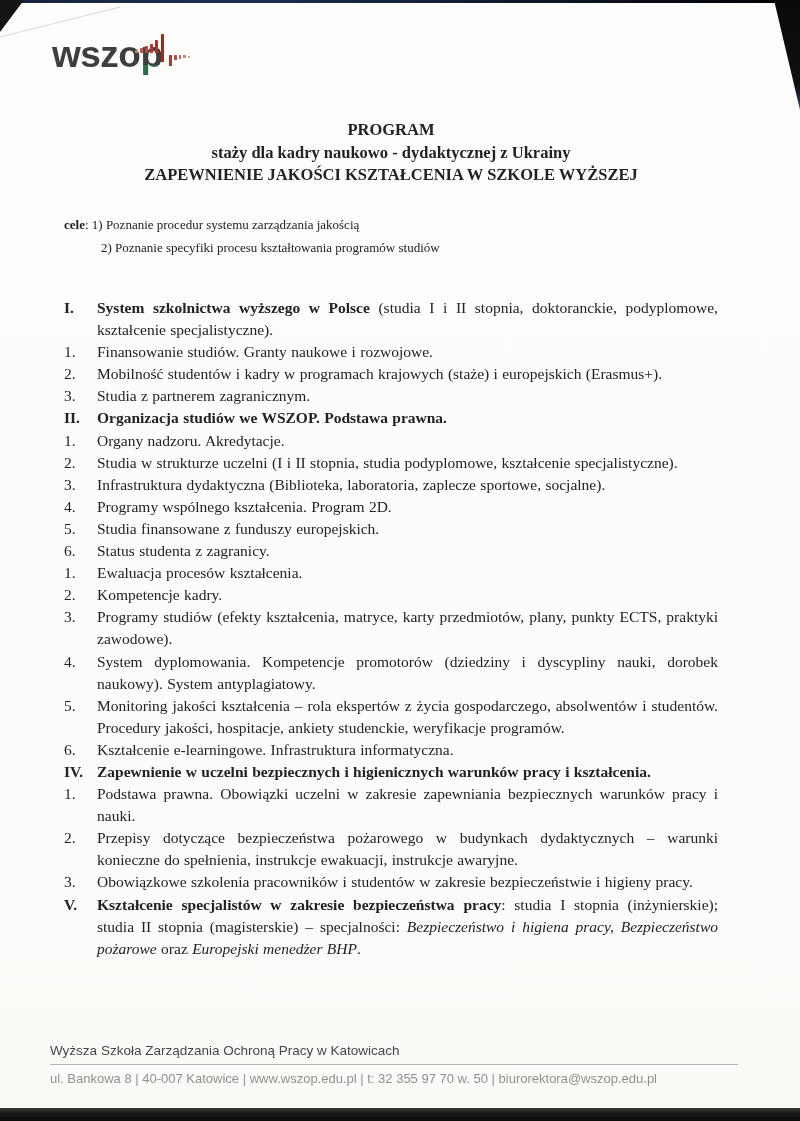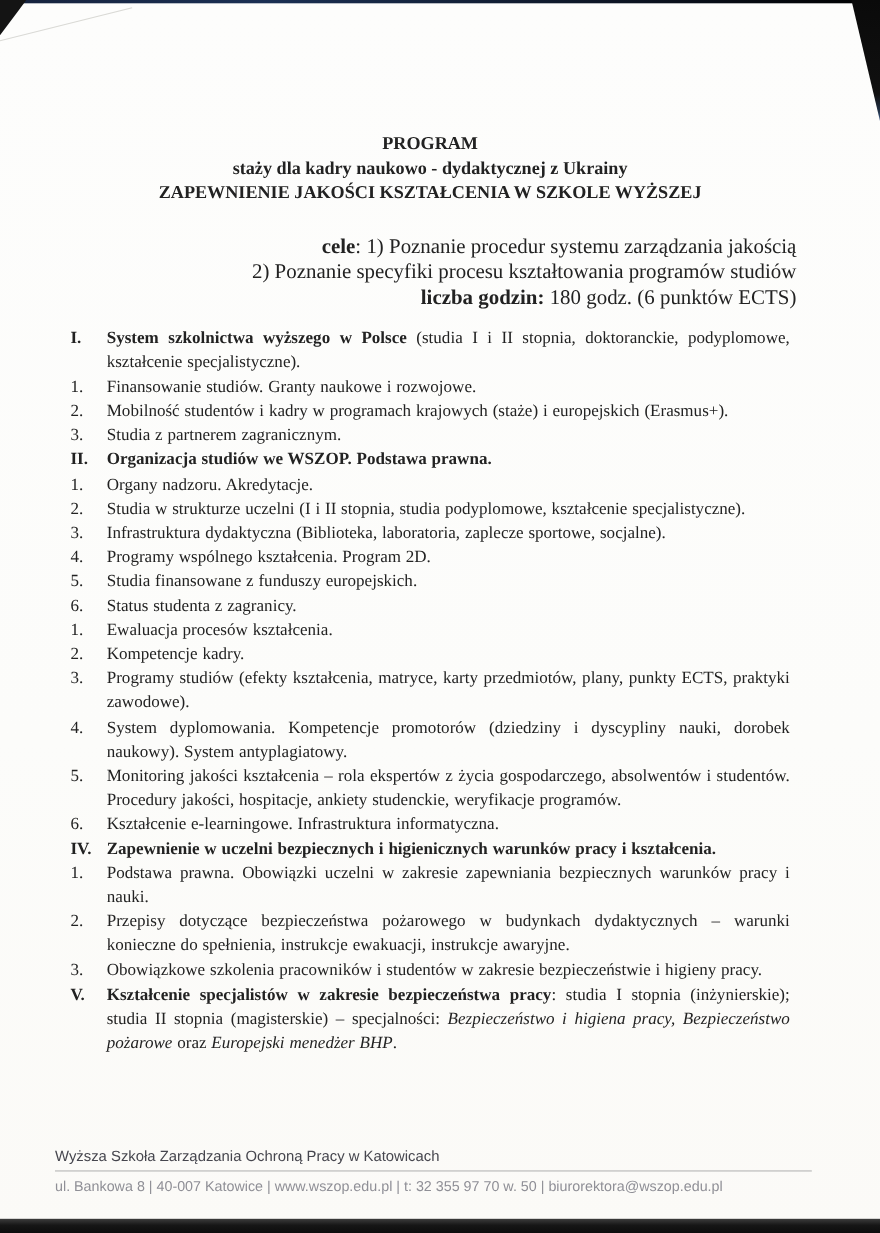--- a/index.html
+++ b/index.html
@@ -41,21 +41,21 @@
   .bar-t {left:26px;top:0;   height:28px;width:3.5px;background:#992b20;}
   .bar-r1{left:34px;top:21px;height:11px;background:#a83b2d;}
   .bar-r2{left:39px;top:21px;height:5px; background:#b4493b;}
   .bar-r3{left:43.5px;top:21px;height:3.5px;background:#bd6154;}
   .bar-r4{left:48px;top:21px;height:2.5px;background:#c98578;}
   .bar-r5{left:52.5px;top:21.5px;height:2px;background:#d19b90;}
   
   .title-block{position:absolute;top:119px;left:0;width:100%;text-align:center;
     font-weight:bold;font-size:16.5px;line-height:22.5px;transform:translateX(-9px);}
   
-  .intro{position:absolute;top:213px;left:64px;width:660px;font-size:19px;line-height:23px;text-align:right;}
+  .intro{position:absolute;top:213px;left:64px;width:660px;font-size:13px;line-height:23px;}
   .intro .b{font-weight:bold;}
   .intro-line2{padding-left:37px;}
   
   .outline{position:absolute;top:297px;left:64px;width:654px;font-size:15.5px;line-height:22.1px;}
   .row{display:grid;grid-template-columns:33px 1fr;}
   .row .marker{text-align:left;}
   .row .content{text-align:justify;word-spacing:.5px;}
   .b{font-weight:bold;}
   .i{font-style:italic;}
   
@@ -69,31 +69,46 @@
 <body>
 
 <div class="page">
 
   <div class="top-line"></div>
   <div class="corner-tl"></div>
   <div class="corner-tr"></div>
   <div class="paper-edge"></div>
   <div class="bottom-band"></div>
 
+  <div class="logo">
+    <div class="logo-text"><span>wszo</span><span class="logo-p">p</span></div>
+    <div class="bars">
+      <i class="bar-a1"></i>
+        <i class="bar-a2"></i>
+        <i class="bar-a3"></i>
+        <i class="bar-a4"></i>
+        <i class="bar-a5"></i>
+      <i class="bar-t"></i>
+      <i class="bar-r1"></i>
+        <i class="bar-r2"></i>
+        <i class="bar-r3"></i>
+        <i class="bar-r4"></i>
+        <i class="bar-r5"></i>
+    </div>
+  </div>
 
   <div class="title-block">
     <div>PROGRAM</div>
     <div>staży dla kadry naukowo - dydaktycznej z Ukrainy</div>
     <div>ZAPEWNIENIE JAKOŚCI KSZTAŁCENIA W SZKOLE WYŻSZEJ</div>
   </div>
 
   <div class="intro">
     <div><span class="b">cele</span><span>: </span><span>1) Poznanie procedur systemu zarządzania jakością</span></div>
     <div class="intro-line2"><span>2) Poznanie specyfiki procesu kształtowania programów studiów</span></div>
-    <div><span class="b">liczba godzin:</span><span> 180 godz. (6 punktów ECTS)</span></div>
   </div>
 
   <div class="outline">
       <div class="row">
         <span class="marker b">I.</span>
         <span class="content"><span class="b">System szkolnictwa wyższego w Polsce</span><span class="n"> (studia I i II stopnia, doktoranckie, podyplomowe, kształcenie specjalistyczne).</span></span>
       </div>
       <div class="row">
         <span class="marker">1.</span>
         <span class="content"><span class="n">Finansowanie studiów. Granty naukowe i rozwojowe.</span></span>

